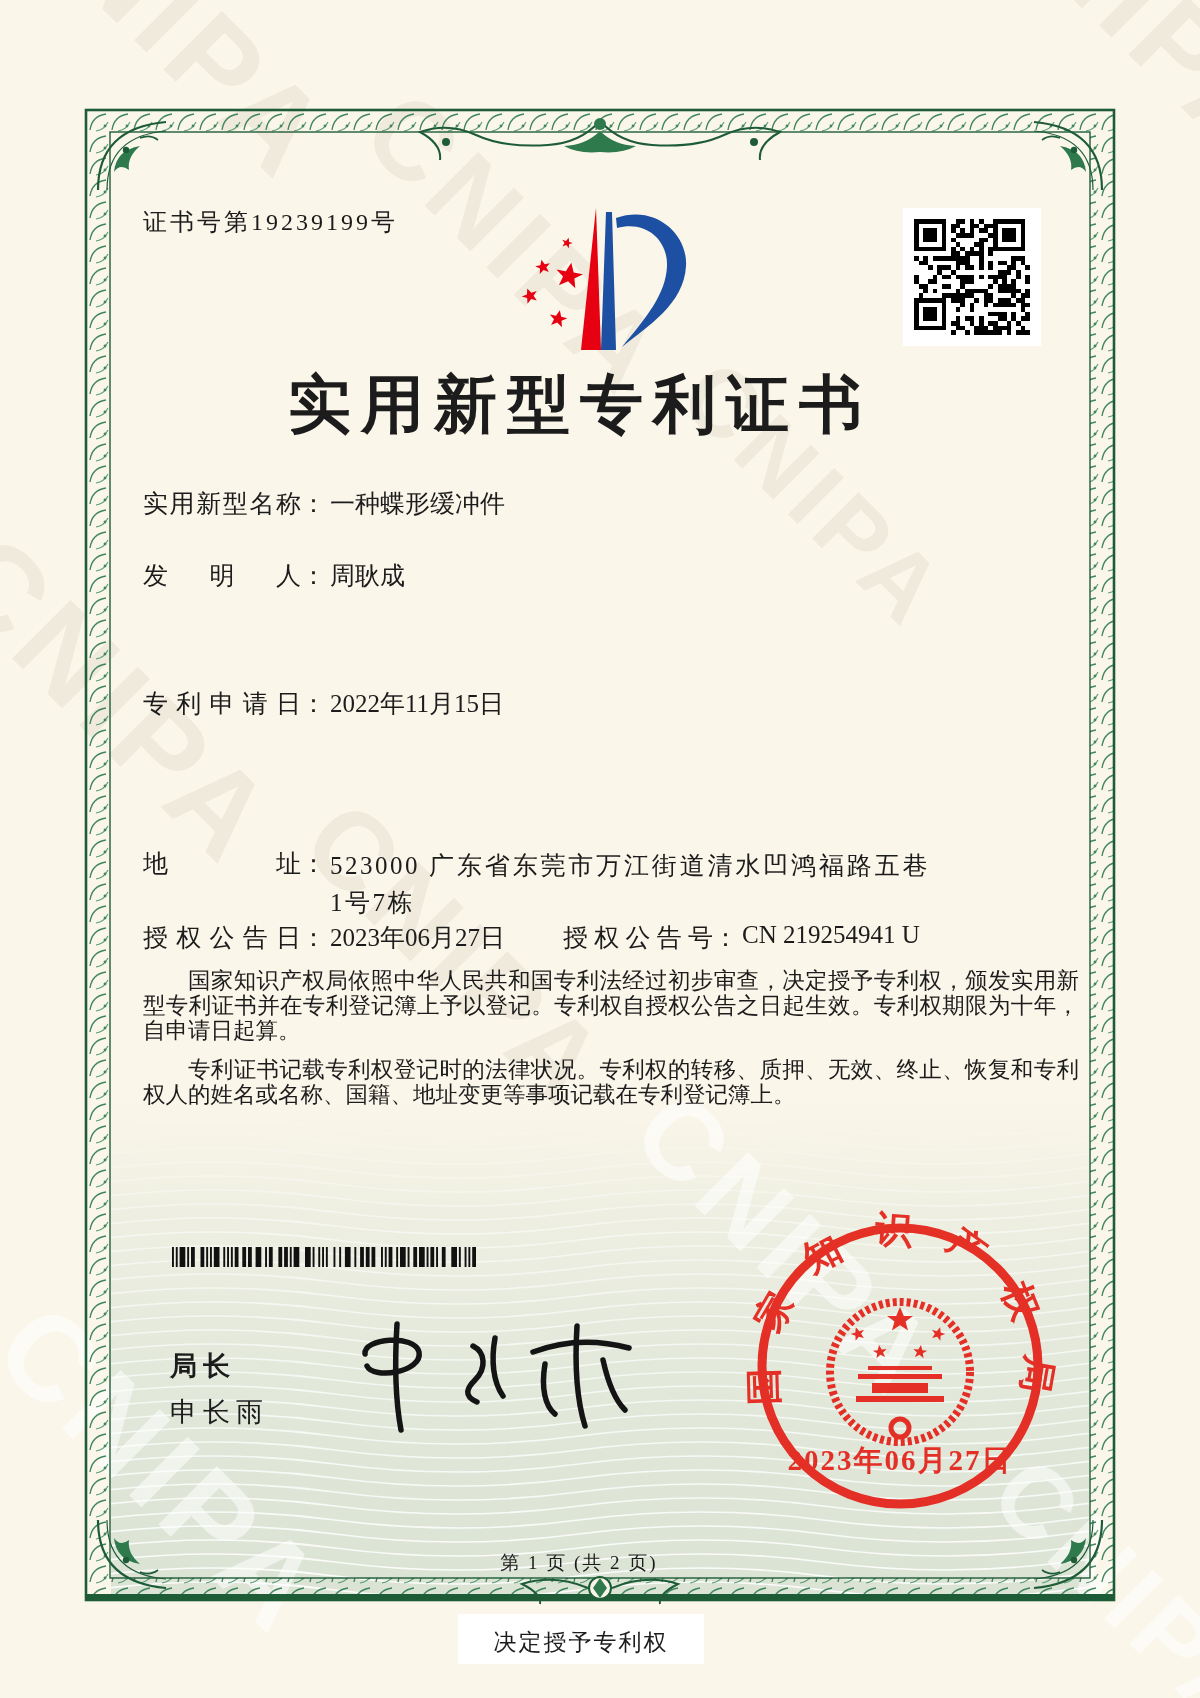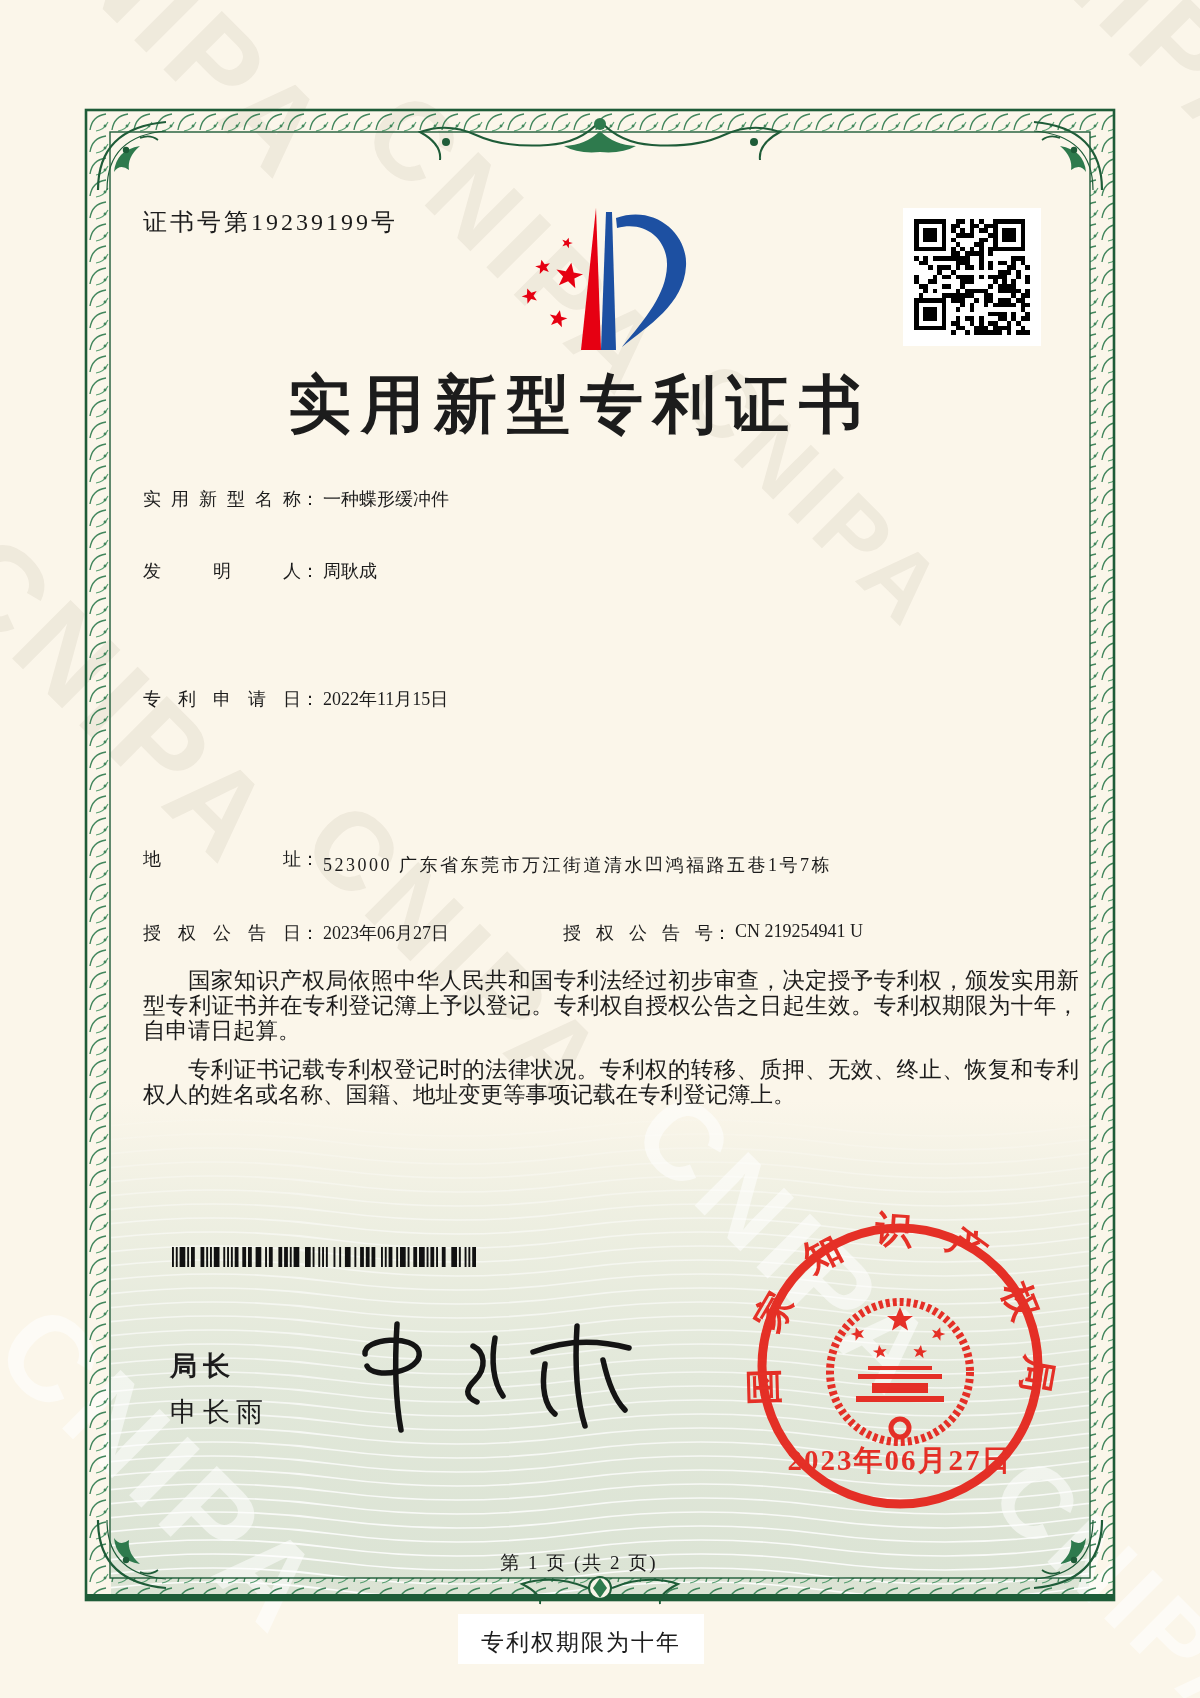--- a/index.html
+++ b/index.html
@@ -9,21 +9,21 @@
   .wm{position:absolute;font-family:"Liberation Sans","DejaVu Sans",sans-serif;font-weight:bold;
       transform:rotate(45deg);letter-spacing:8px;pointer-events:none;user-select:none;white-space:nowrap;}
   .wm-dark{color:rgba(139,126,97,0.10);}
   .wm-light{color:rgba(255,255,255,0.55);}
   
   .tintzone{position:absolute;left:111px;top:1100px;width:978px;height:496px;overflow:hidden;
             background:linear-gradient(180deg,rgba(223,231,216,0) 0%,rgba(223,231,216,0.45) 22%,#e2e8da 55%,#dbe3d4 100%);}
   .abs{position:absolute;}
   .certno{left:143px;top:206px;font-size:24px;letter-spacing:3px;}
   .title{left:580px;top:362px;transform:translateX(-50%);font-size:63px;font-weight:bold;letter-spacing:10px;white-space:nowrap;}
-  .frow{position:absolute;left:143px;font-size:18px;white-space:nowrap;}
+  .frow{position:absolute;left:143px;font-size:25px;white-space:nowrap;}
   .flabel{display:inline-block;width:158px;text-align:justify;text-align-last:justify;text-justify:inter-character;vertical-align:top;}
   .fcolon{display:inline-block;vertical-align:top;}
   .fvalue{margin-left:4px;vertical-align:top;}
   .fvalue-wrap{display:inline-block;width:600px;letter-spacing:2.5px;text-align:justify;white-space:normal;line-height:37px;margin-left:4px;vertical-align:top;}
   .grant2{position:absolute;left:420px;top:0;}
   .paras{left:143px;top:968px;width:936px;font-size:22.5px;line-height:25px;text-align:justify;}
   .paras p{margin:0;text-indent:2em;}
   .paras p + p{margin-top:14px;}
   .signer-title{left:170px;top:1348px;font-size:27px;font-weight:bold;font-family:"Liberation Sans","DejaVu Sans",sans-serif;letter-spacing:6px;}
   .signer-name{left:170px;top:1394px;font-size:27px;font-weight:normal;font-family:"Liberation Sans","DejaVu Sans",sans-serif;letter-spacing:6px;}
@@ -590,15 +590,15 @@
       <rect x="858" y="1374" width="84" height="5"></rect>
       <rect x="872" y="1383" width="56" height="10"></rect>
       <rect x="856" y="1396" width="88" height="6"></rect>
       <circle cx="900" cy="1428" r="9" fill="none" stroke="#e5261d" stroke-width="5"></circle>
     </g>
     <text x="900" y="1470" text-anchor="middle" font-size="29" font-weight="bold" fill="#e5261d" style="letter-spacing:2px;">2023年06月27日</text>
   </svg>
 
   <div class="abs pageinfo">第 1 页 (共 2 页)</div>
   <div class="abs contbox"></div>
-  <div class="abs conttext">专利权期限为十年</div>
+  <div class="abs conttext">决定授予专利权</div>
 
 </div>
 
 </body></html>

